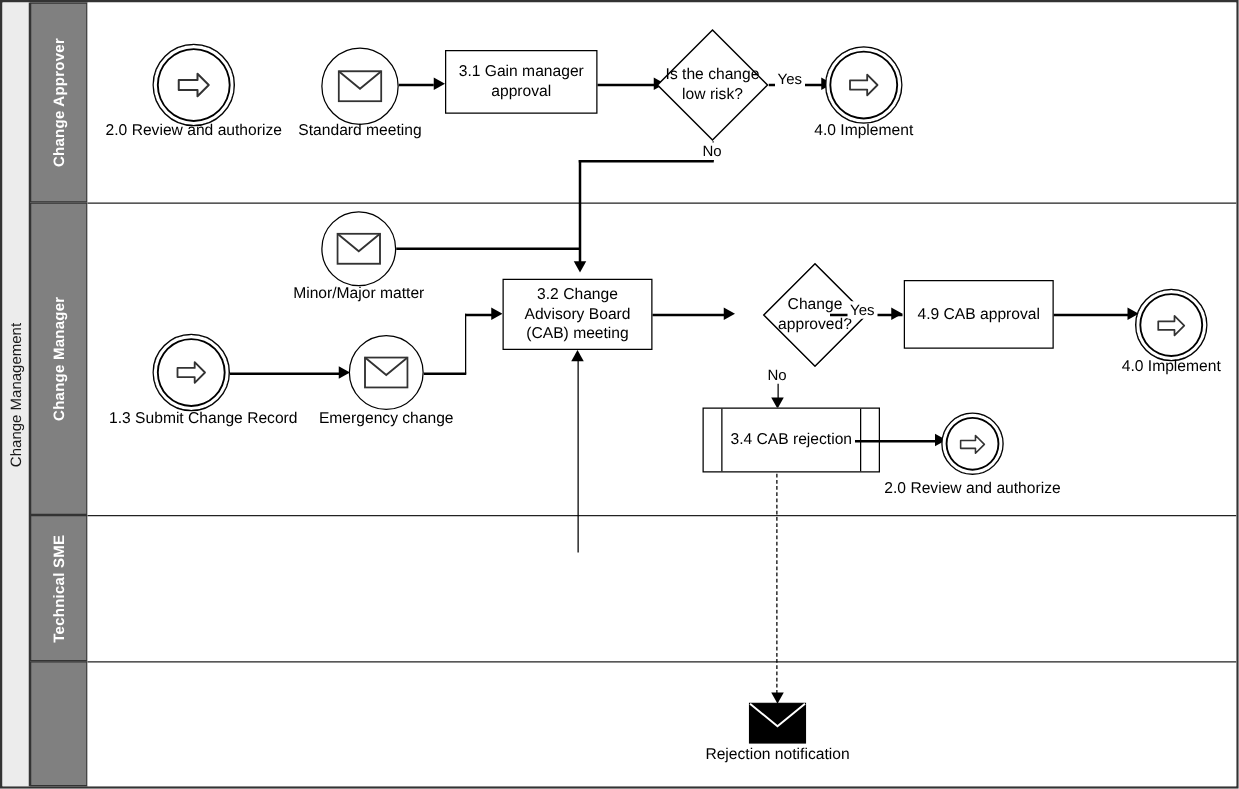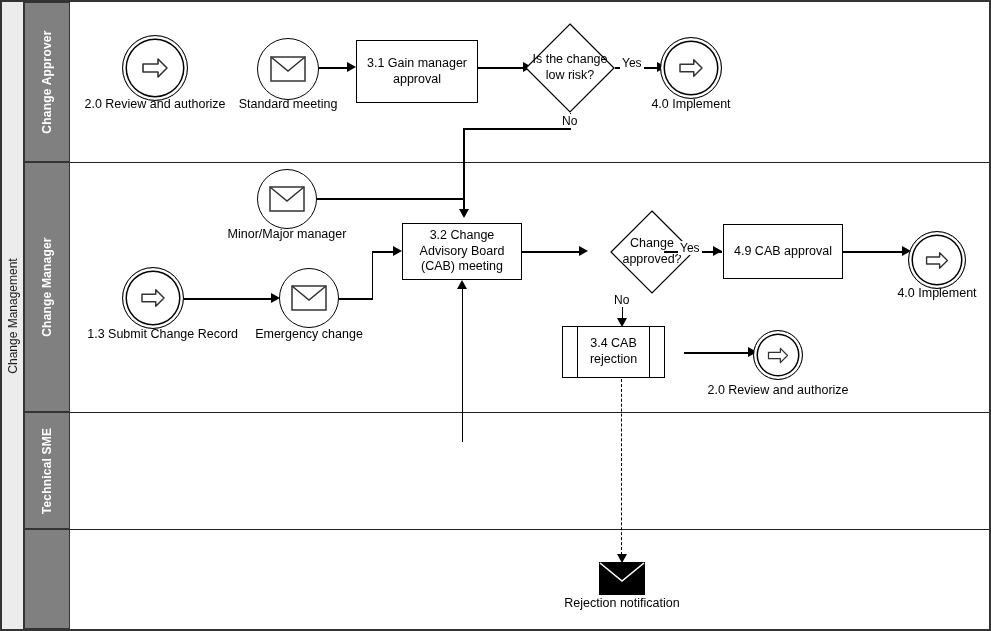--- a/index.html
+++ b/index.html
@@ -104,21 +104,21 @@
     <svg width="36" height="26" viewBox="0 0 36 26">
       <rect x="1" y="1" width="34" height="24" fill="#fff" stroke="#333" stroke-width="1.5"></rect>
       <path d="M1 1 L18 15 L35 1" fill="none" stroke="#333" stroke-width="1.5"></path>
     </svg>
   </div>
   <div class="cap" style="left:205px;top:95px;width:162px;">Standard meeting</div>
 
   <div class="ln lnh" style="left:317px;top:65px;width:28px;"></div>
   <div class="arw r" style="left:345px;top:60px;"></div>
 
-  <div class="task" style="left:354px;top:38px;width:122px;height:63px;">3.1 Gain manager approval</div>
+  <div class="task" style="left:354px;top:38px;width:122px;height:51px;">3.1 Gain manager approval</div>
 
   <div class="ln lnh" style="left:476px;top:65px;width:46px;"></div>
   <div class="arw r" style="left:521px;top:60px;"></div>
 
   <div class="gw" style="left:523px;top:21px;width:90px;height:90px;">
     <div class="dia">
       <svg width="90" height="90" viewBox="0 0 90 90">
         <polygon points="45,1 89,45 45,89 1,45" fill="#fff" stroke="#000" stroke-width="1.2"></polygon>
       </svg>
     </div>
@@ -141,21 +141,21 @@
   <div class="ln lnh" style="left:461px;top:126px;width:108px;"></div>
   <div class="ln lnv" style="left:461px;top:126px;width:1.5px;height:82px;"></div>
   <div class="arw d" style="left:456.5px;top:207px;"></div>
 
   <div class="ev" style="left:255px;top:167px;width:60px;height:60px;">
     <svg width="36" height="26" viewBox="0 0 36 26">
       <rect x="1" y="1" width="34" height="24" fill="#fff" stroke="#333" stroke-width="1.5"></rect>
       <path d="M1 1 L18 15 L35 1" fill="none" stroke="#333" stroke-width="1.5"></path>
     </svg>
   </div>
-  <div class="cap" style="left:204px;top:225px;width:162px;">Minor/Major manager</div>
+  <div class="cap" style="left:204px;top:225px;width:162px;">Minor/Major matter</div>
 
   <div class="ln lnh" style="left:315px;top:196px;width:147px;"></div>
 
   <div class="ev dbl" style="left:120px;top:265px;width:62px;height:62px;">
     <svg width="28" height="22" viewBox="0 0 30 24">
       <path d="M3 8 H18 V3 L27 12 L18 21 V16 H3 Z" fill="none" stroke="#333" stroke-width="1.6" stroke-linejoin="round"></path>
     </svg>
   </div>
   <div class="cap" style="left:66px;top:325px;width:170px;text-align:right;">1.3 Submit Change Record</div>
 
@@ -202,21 +202,21 @@
     <svg width="26" height="21" viewBox="0 0 30 24">
       <path d="M3 8 H18 V3 L27 12 L18 21 V16 H3 Z" fill="none" stroke="#333" stroke-width="1.6" stroke-linejoin="round"></path>
     </svg>
   </div>
   <div class="cap" style="left:857px;top:284px;width:156px;">4.0 Implement</div>
 
   <div class="ln lnv" style="left:619.5px;top:292px;width:1.5px;height:26px;"></div>
   <div class="flab" style="left:610px;top:291px;">No</div>
   <div class="arw d" style="left:615px;top:316px;"></div>
 
-  <div class="task bars" style="left:560px;top:324px;width:103px;height:52px;">3.4 CAB rejection</div>
+  <div class="task bars" style="left:560px;top:324px;width:142px;height:52px;">3.4 CAB rejection</div>
 
   <div class="ln lnh" style="left:682px;top:350px;width:66px;"></div>
   <div class="arw r" style="left:746px;top:345px;"></div>
 
   <div class="ev dbl" style="left:751px;top:328px;width:50px;height:50px;">
     <svg width="24" height="19" viewBox="0 0 30 24">
       <path d="M3 8 H18 V3 L27 12 L18 21 V16 H3 Z" fill="none" stroke="#333" stroke-width="1.6" stroke-linejoin="round"></path>
     </svg>
   </div>
   <div class="cap" style="left:698px;top:381px;width:156px;">2.0 Review and authorize</div>

